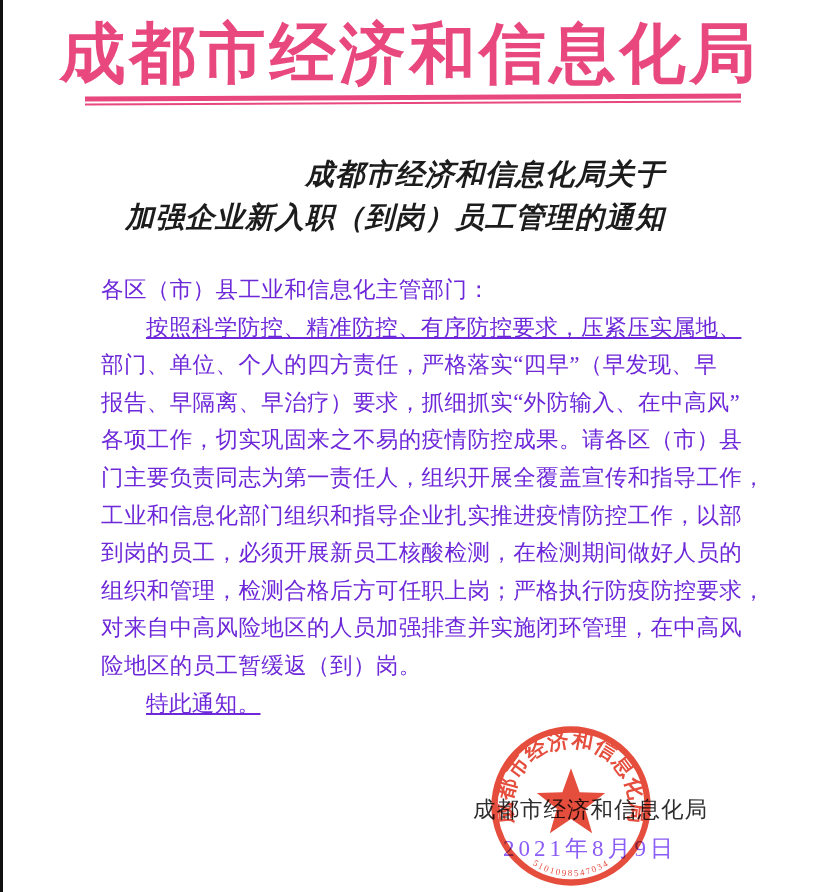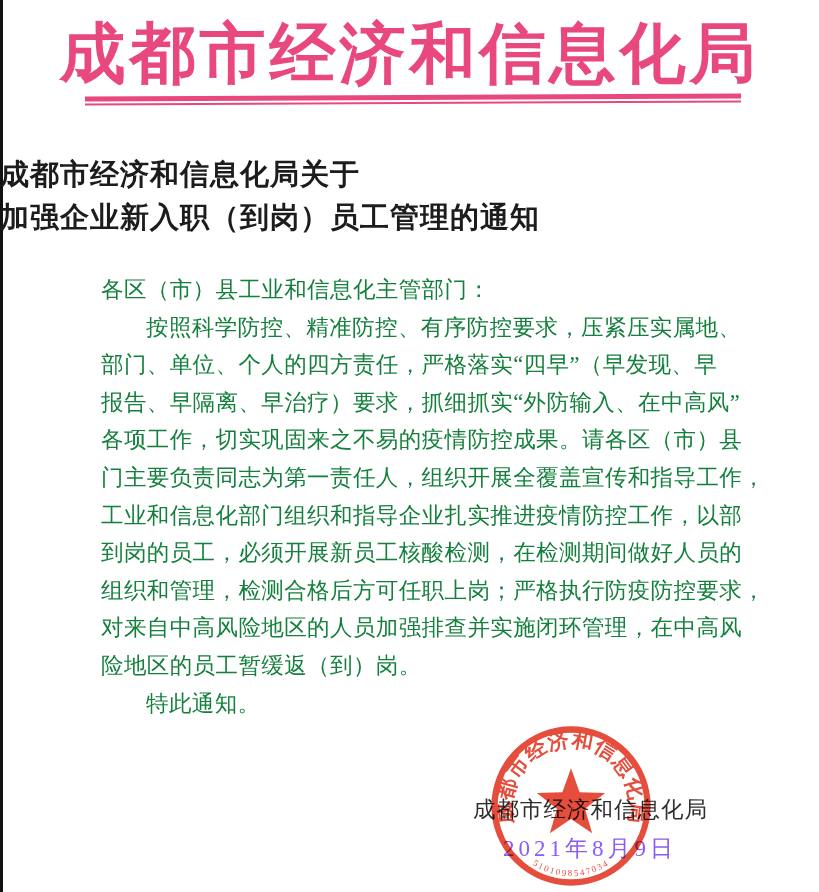--- a/index.html
+++ b/index.html
@@ -26,35 +26,36 @@
   }
   .separator{
     position:absolute;left:85px;top:95px;width:656px;height:10px;
     transform:rotate(-0.25deg);
   }
   .separator .thick{height:5px;background:#e8487e;}
   .separator .gap{height:2px;background:transparent;}
   .separator .thin{height:2px;background:#e8487e;}
   .doc-title{
     position:absolute;left:0;top:153px;width:665px;
-    text-align:left;
+    text-align:right;
     font-weight:bold;
     color:#1c1c1c;
     font-size:29px;line-height:43px;
     letter-spacing:1px;
+    font-style:italic;
   }
   .body-text{
     position:absolute;left:101px;top:271px;width:624px;
-    color:#15803d;
+    color:#6d28d9;
     font-size:22.5px;
     line-height:37.6px;
     letter-spacing:0.4px;
     white-space:nowrap;
   }
-  .body-text .indent{padding-left:45px;}
+  .body-text .indent{padding-left:45px;text-decoration:underline;}
   .signoff-org{
     position:absolute;left:473px;top:794px;
     color:#2e2e2e;font-size:22.5px;letter-spacing:1px;white-space:nowrap;
   }
   .signoff-date{
     position:absolute;left:503px;top:833px;
     color:#8b5cf6;font-size:23px;letter-spacing:4px;white-space:nowrap;
   }
   .seal{
     position:absolute;left:481px;top:716px;width:180px;height:180px;

